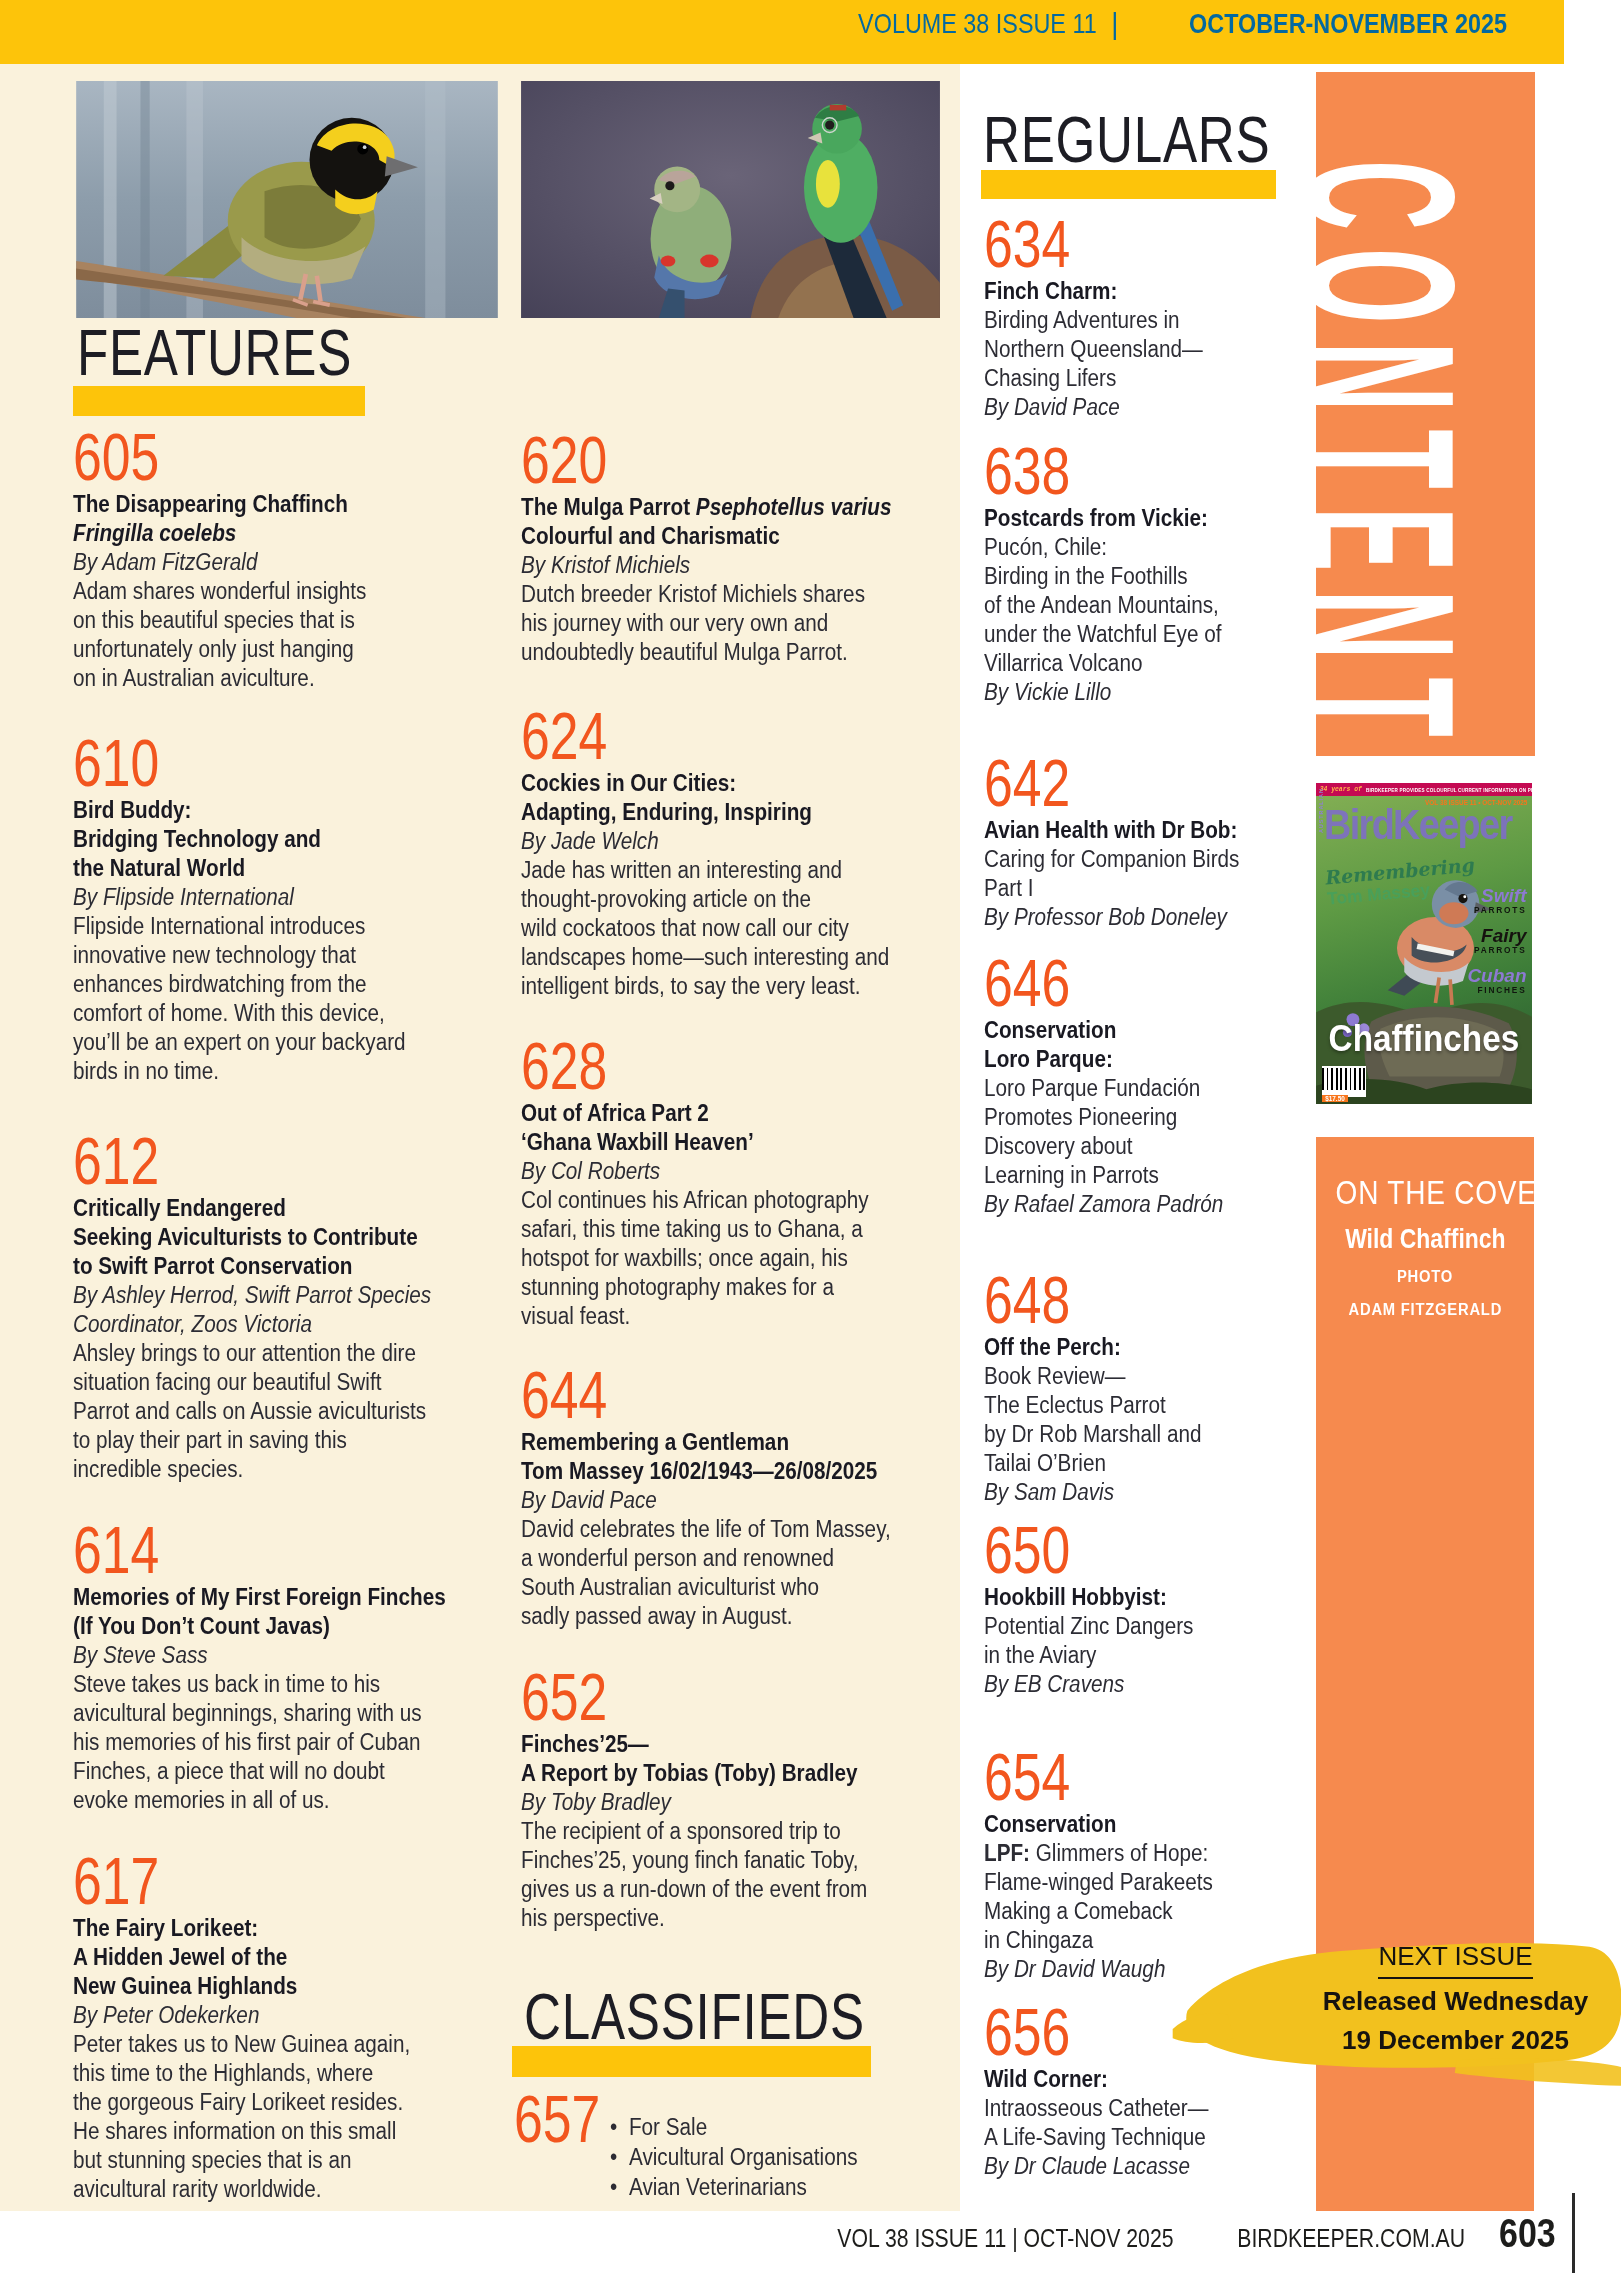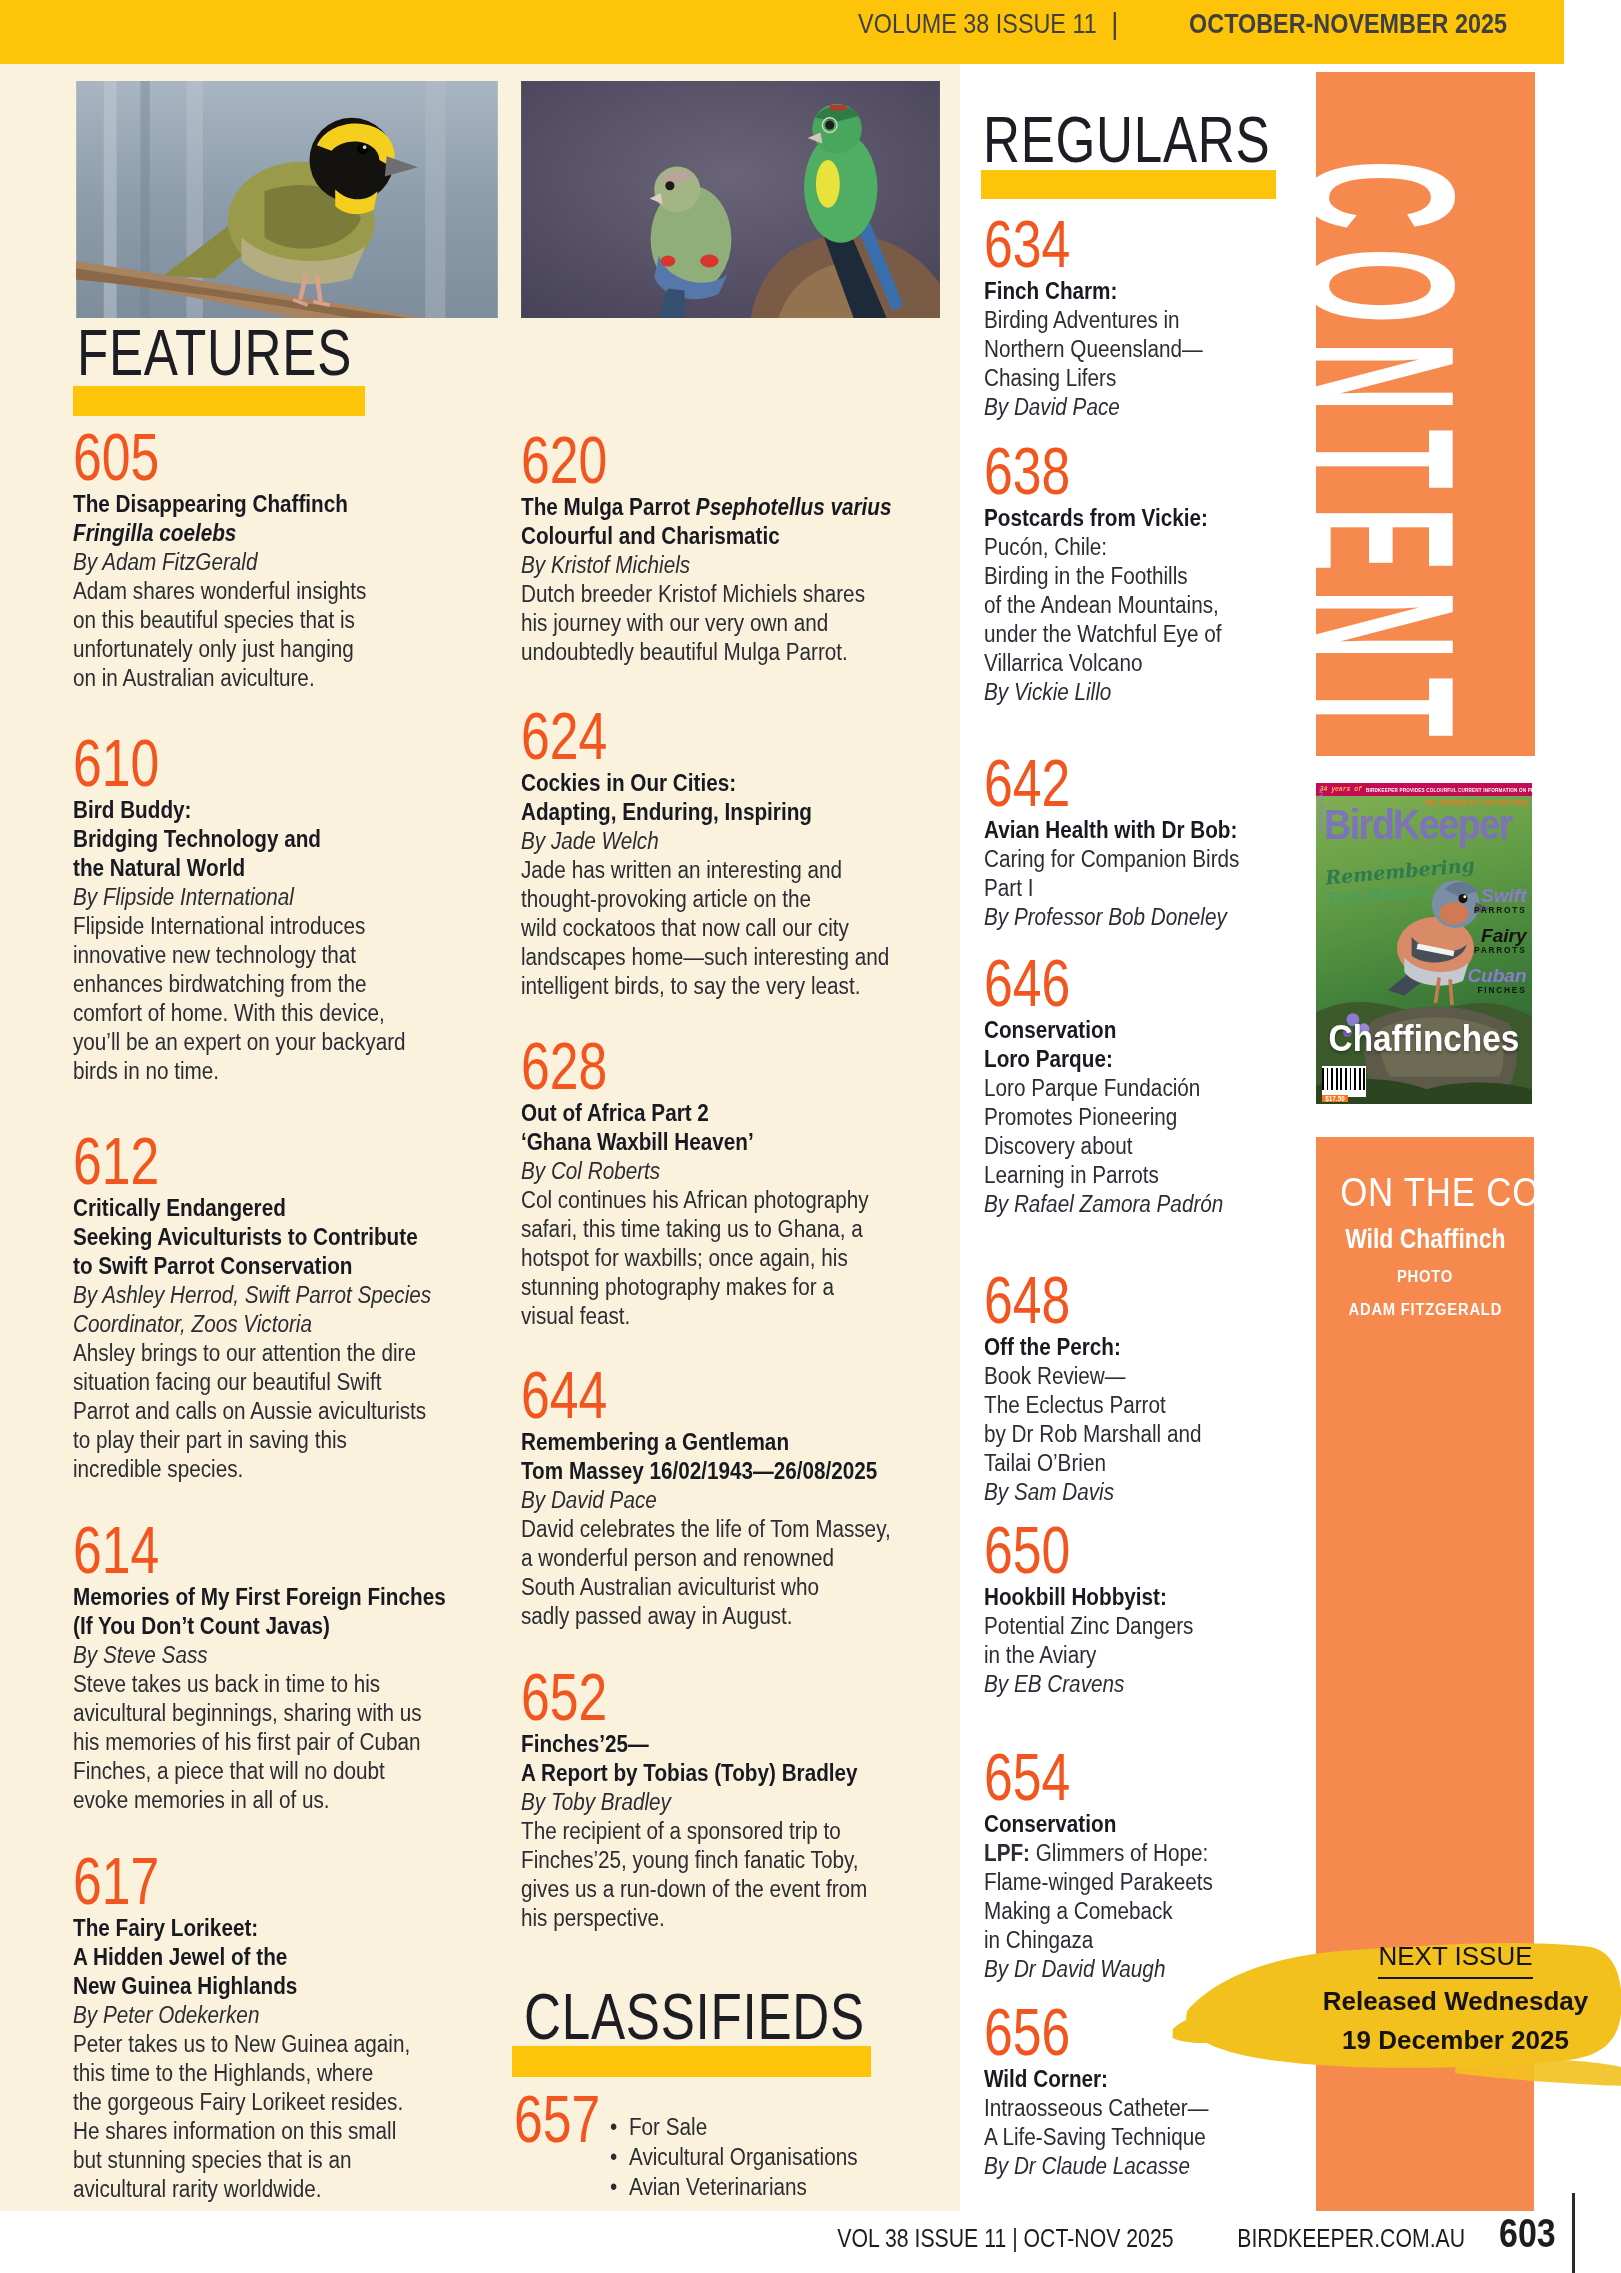--- a/index.html
+++ b/index.html
@@ -6,21 +6,21 @@
   #page{position:relative;width:1622px;height:2274px;background:#ffffff;overflow:hidden;
         font-family:"Liberation Sans",sans-serif;color:#2c2c34;}
   .abs{position:absolute;}
   .cond{display:inline-block;transform:scaleX(.8);transform-origin:0 50%;white-space:nowrap;}
   .cond-r{display:inline-block;transform:scaleX(.85);transform-origin:100% 50%;white-space:nowrap;}
   .cond-c{display:inline-block;transform:scaleX(.85);transform-origin:50% 50%;white-space:nowrap;}
 
   
   #topbar{left:0;top:0;width:1564px;height:64px;background:#FDC40A;}
   #topbar .txt{position:absolute;right:57px;top:0;height:48px;display:flex;align-items:center;gap:14.7px;
-               font-size:27.5px;color:#404040;}
+               font-size:27.5px;color:#0369a1;}
   #topbar .sep{font-weight:400;font-size:27.5px;transform:scaleY(1.1);}
   #topbar .bold{font-weight:700;}
 
   
   #cream{left:0;top:64px;width:960px;height:2147px;background:#FAF2DC;}
 
   
   .photo{overflow:hidden;}
   #photo-finch{left:76px;top:81px;width:422px;height:237px;}
   #photo-parrot{left:521px;top:81px;width:419px;height:237px;}
@@ -40,21 +40,21 @@
   
   .cls-item{display:flex;gap:13px;font-size:23px;line-height:30px;color:#2c2c34;}
   .cls-item .dot{font-size:23px;line-height:30px;}
 
   
   #contents-band{left:1316px;top:72px;width:219px;height:684px;background:#F68A4E;overflow:hidden;}
   #contents-band .vtxt{position:absolute;left:31px;top:88px;font-size:211px;font-weight:700;color:#ffffff;
       letter-spacing:39px;transform-origin:0 0;transform:rotate(90deg) scaleX(.46) translateY(-154px);white-space:nowrap;}
 
   #otc-box{left:1316px;top:1137px;width:218px;height:1074px;background:#F68A4E;color:#ffffff;text-align:center;}
-  #otc-box .h{margin-top:37px;font-size:41px;line-height:37px;font-weight:400;letter-spacing:0.9px;}
+  #otc-box .h{margin-top:37px;font-size:33px;line-height:37px;font-weight:400;letter-spacing:0.9px;}
   #otc-box .t{margin-top:13px;font-size:27px;font-weight:700;}
   #otc-box .p1{margin-top:11px;font-size:17.4px;font-weight:700;letter-spacing:0.9px;}
   #otc-box .p2{margin-top:12px;font-size:17.4px;font-weight:700;letter-spacing:0.9px;}
 
   
   #cover{left:1316px;top:783px;width:216px;height:321px;background:linear-gradient(165deg,#86b055 0%,#5e9a44 35%,#3c7c38 65%,#27512c 100%);overflow:hidden;}
   #cover .strip{position:absolute;left:0;top:0;width:100%;height:13px;background:#C40A52;display:flex;align-items:center;gap:3.7px;padding-left:3.7px;box-sizing:border-box;}
   #cover .strip .pre{font-size:6.4px;font-style:italic;font-weight:700;color:#FFB24A;font-family:Liberation Mono, monospace;white-space:nowrap;}
   #cover .strip .txt{font-size:5px;font-weight:700;color:#fff;letter-spacing:0.2px;white-space:nowrap;transform:scaleX(.92);transform-origin:0 50%;}
   #cover .issue{position:absolute;right:4.6px;top:15.6px;font-size:6.4px;font-weight:700;color:#F8751B;}

